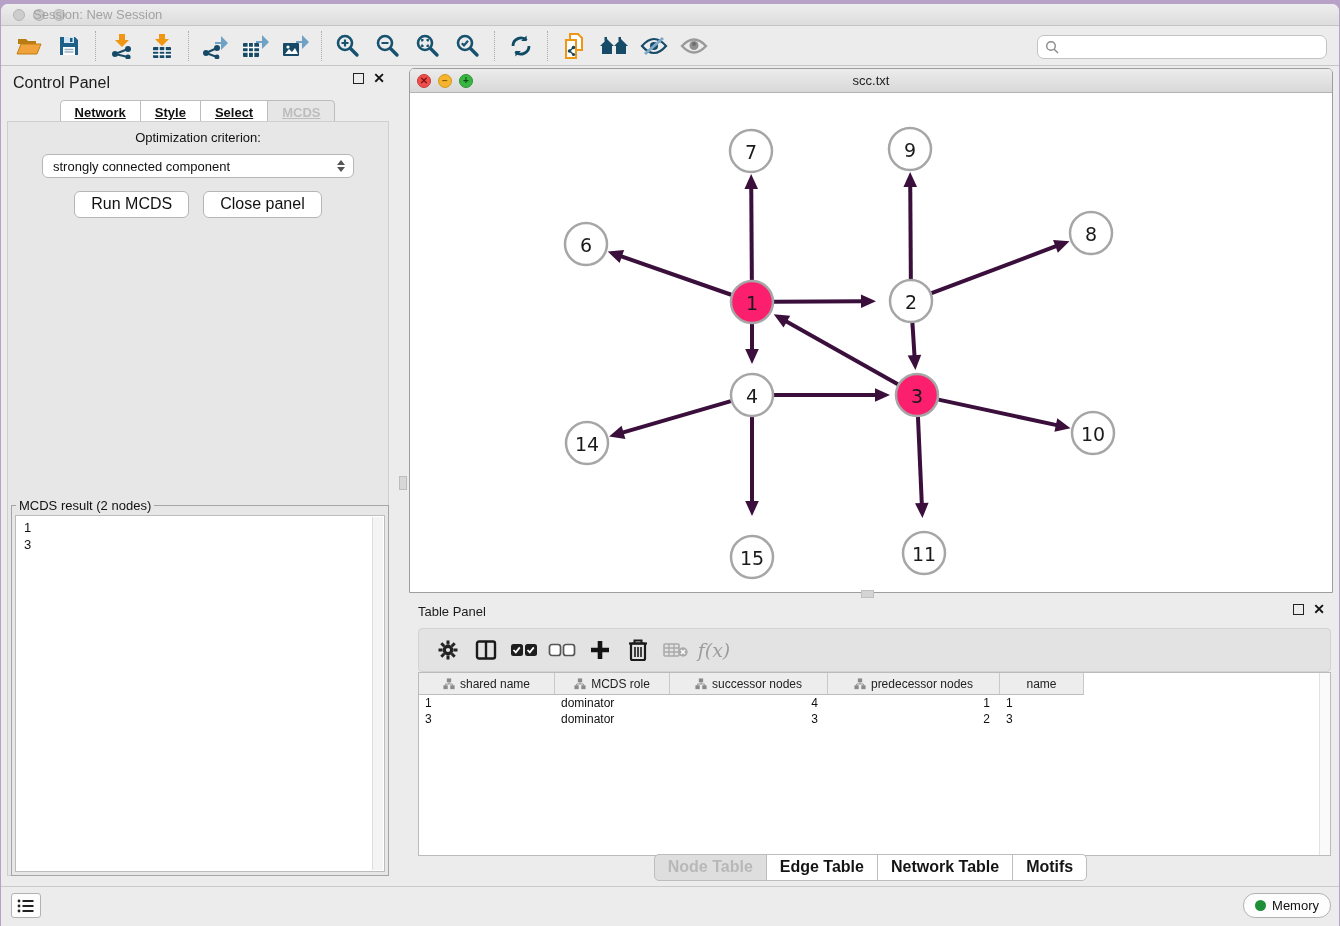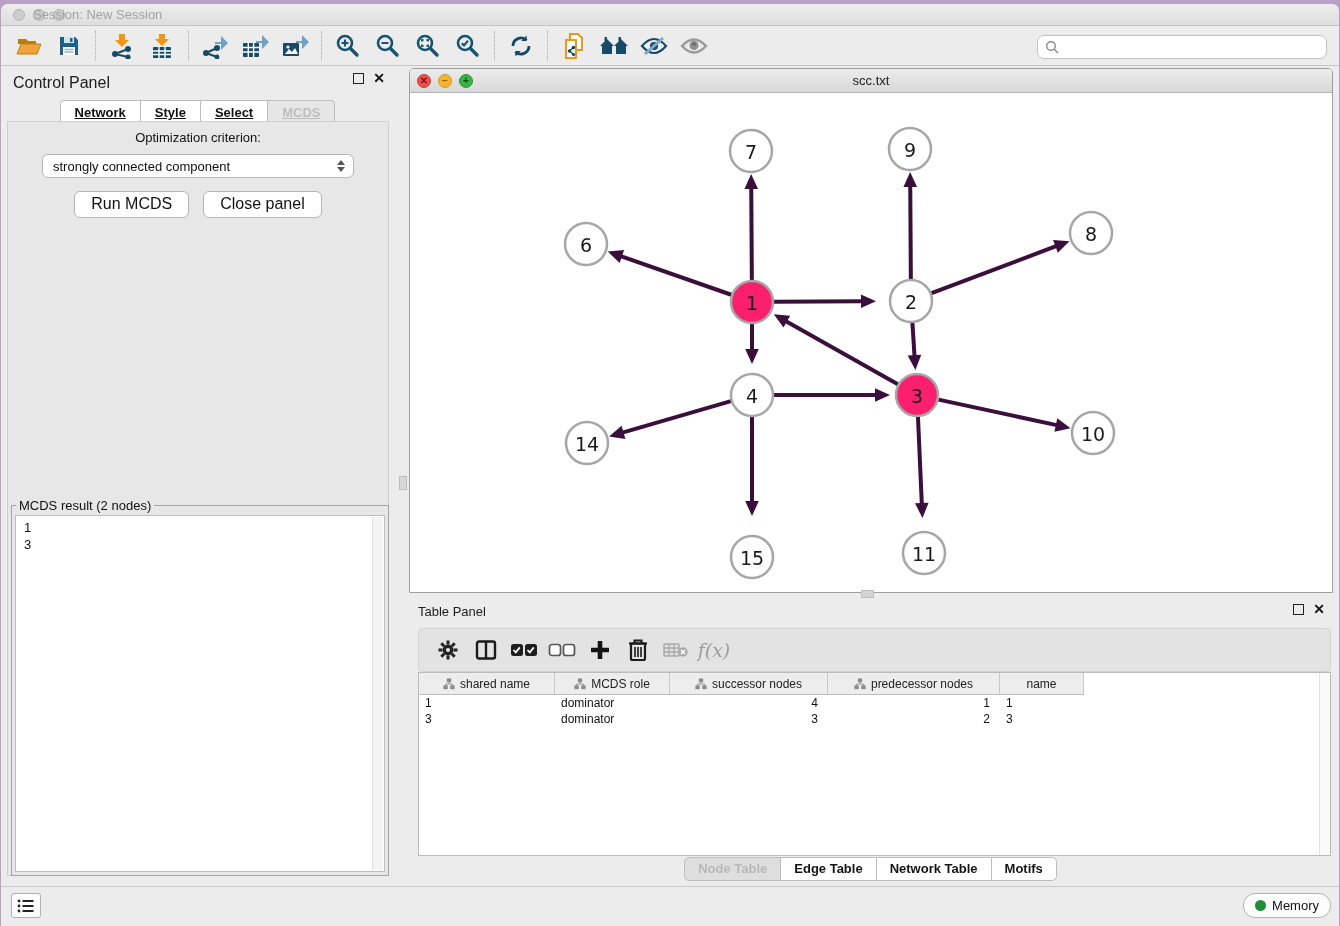--- a/index.html
+++ b/index.html
@@ -87,21 +87,21 @@
     border:1px solid #bbb; overflow:hidden; }
   .th-row { display:grid; height:22px; }
   .th-cell { display:flex; align-items:center; justify-content:center; gap:5px; background:#ededed;
     border-right:1px solid #c9c9c9; border-bottom:1px solid #bdbdbd; font-size:12px; color:#222; }
   .tr-row { display:grid; height:16px; font-size:12px; color:#111; }
   .td { padding:1px 0 0 6px; }
   .td.right { text-align:right; padding:1px 10px 0 0; }
   .table-scroll { position:absolute; top:0; bottom:0; right:0; width:11px; background:#fafafa;
     border-left:1px solid #e2e2e2; }
   .bottom-tabs { position:absolute; left:0; right:0; bottom:5px; display:flex; justify-content:center; }
-  .btab { font-size:13px; font-weight:600; color:#141414; background:#fff; border:1px solid #bdbdbd;
+  .btab { font-size:16px; font-weight:600; color:#141414; background:#fff; border:1px solid #bdbdbd;
     padding:3px 13px 4px; margin-left:-1px; }
   .btab:first-child { border-radius:5px 0 0 5px; }
   .btab:last-child { border-radius:0 5px 5px 0; }
   .btab.active { background:#dedede; color:#b8b8b8; }
 
   
   .statusbar { position:absolute; left:0; right:0; bottom:0; height:40px; background:#ececec;
     border-top:1px solid #c9c9c9; }
   .menu-btn { position:absolute; left:10px; top:6px; width:30px; height:25px; background:#fdfdfd;
     border:1px solid #b2b2b2; border-radius:3px; display:flex; align-items:center; justify-content:center; }

